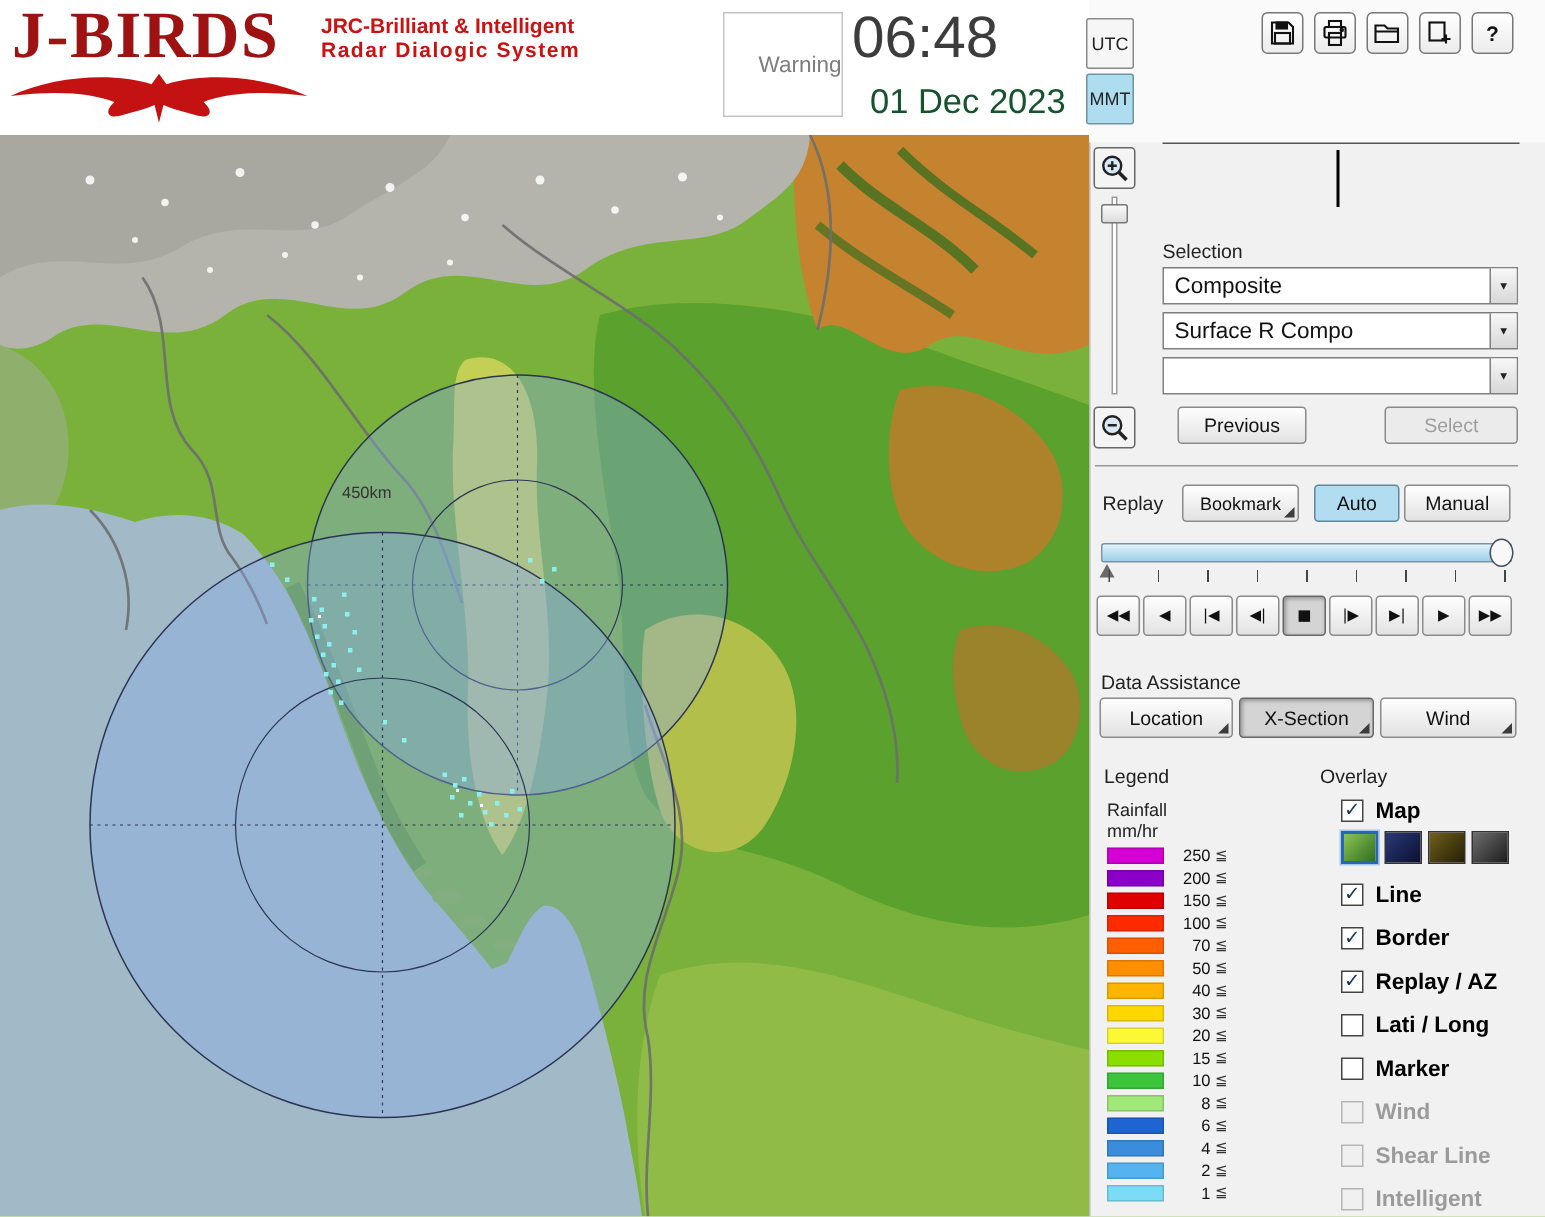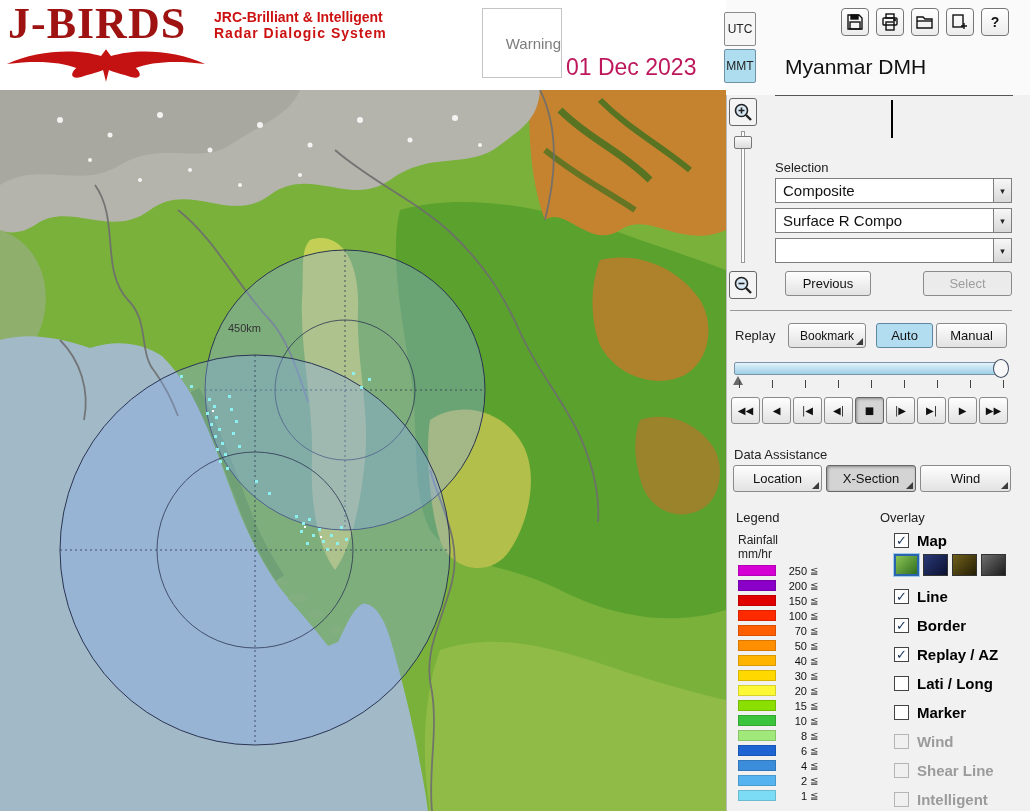--- a/index.html
+++ b/index.html
@@ -7,21 +7,21 @@
   #app { position:relative; width:1030px; height:811px; overflow:hidden; background:#f1f1f1; }
 
   
   #header-left { position:absolute; left:0; top:0; width:726px; height:108px; background:#fff; border-bottom:2px solid #6d28d9; }
   #logo-title { position:absolute; left:8px; top:-2px; font-family:"Liberation Serif", serif; font-weight:bold; font-size:44px; color:#9e1212; letter-spacing:1px; }
   #logo-sub { position:absolute; left:214px; top:9px; width:190px; color:#cc1111; font-weight:bold; font-size:14px; line-height:1.15; }
   #logo-sub .l2 { letter-spacing:1px; }
   #eagle { position:absolute; left:2px; top:46px; }
   #warning-box { position:absolute; left:482px; top:8px; width:80px; height:70px; background:#fff; border:1px solid #c4c4c4; display:flex; align-items:center; justify-content:flex-end; color:#7d7d7d; font-size:15px; }
   #clock-time { position:absolute; left:568px; top:4px; font-size:39px; color:#3c3c3c; }
-  #clock-date { position:absolute; left:566px; top:54px; font-size:23px; color:#be185d; }
+  #clock-date { position:absolute; left:580px; top:54px; font-size:23px; color:#14532d; }
   .tz-btn { position:absolute; left:724px; width:32px; height:34px; border:1px solid #8a8a8a; border-radius:2px; background:#f6f6f6; font-size:12px; color:#222; display:flex; align-items:center; justify-content:center; z-index:5; }
   #tz-utc { top:12px; }
   #tz-mmt { top:49px; background:#aeddef; border-color:#6f93a5; }
 
   #header-right { position:absolute; left:726px; top:0; width:304px; height:95px; background:#fafafa; }
   .tool-btn { position:absolute; top:8px; width:28px; height:28px; border:1px solid #777; border-radius:4px; background:linear-gradient(#ffffff,#ececec); display:flex; align-items:center; justify-content:center; }
   #org-title { position:absolute; left:59px; top:55px; font-size:21px; color:#111; }
 
   
   #map { position:absolute; left:0; top:90px; width:726px; height:721px; }
@@ -88,20 +88,21 @@
       <div class="l1">JRC-Brilliant &amp; Intelligent</div>
       <div class="l2">Radar  Dialogic  System</div>
     </div>
     <svg id="eagle" width="208" height="40" viewBox="0 0 210 40">
       <path fill="#c41212" d="M5 18 C35 4 75 2 100 10 L105 3 L110 10 C135 2 175 4 205 18 C175 14 150 16 135 22 C142 28 140 34 130 31 C120 28 112 26 108 24 L105 36 L102 24 C98 26 90 28 80 31 C70 34 68 28 75 22 C60 16 35 14 5 18 Z"></path>
       <path fill="#c41212" d="M95 10 L105 14 L115 10 L113 18 L105 20 L97 18 Z"></path>
     </svg>
     <div id="warning-box">
       <span>Warning</span>
     </div>
+    <div id="clock-time">06:48</div>
     <div id="clock-date">01 Dec 2023</div>
     <div class="tz-btn" id="tz-utc">UTC</div>
     <div class="tz-btn" id="tz-mmt">MMT</div>
   </div>
 
   <div id="header-right">
     <div class="tool-btn" style="left:115px">
       <svg width="18" height="18" viewBox="0 0 18 18" fill="none" stroke="#111" stroke-width="1.4">
         <path d="M2 2 H13 L16 5 V16 H2 Z"></path>
           <rect x="5" y="2" width="7" height="4" fill="#111"></rect>
@@ -126,21 +127,20 @@
       <svg width="18" height="18" viewBox="0 0 18 18" fill="none" stroke="#111" stroke-width="1.4">
         <rect x="2" y="2" width="10" height="12"></rect>
           <path d="M13 10 V16 M10 13 H16"></path>
       </svg>
     </div>
     <div class="tool-btn" style="left:255px">
       <svg width="18" height="18" viewBox="0 0 18 18">
         <text x="9" y="14" text-anchor="middle" font-size="14" font-weight="bold" fill="#111">?</text>
       </svg>
     </div>
-    <div id="org-title">Myanmar DMH</div>
   </div>
 
   <div id="map">
     <svg width="726" height="721" viewBox="0 0 726 721">
       <rect width="726" height="721" fill="#79b13b"></rect>
       <path d="M400,120 C470,100 560,120 640,150 C700,170 726,180 726,180 L726,520 C660,540 600,520 560,500 C500,470 460,480 430,440 C410,400 420,340 410,280 C400,220 390,160 400,120 Z" fill="#5aa12d"></path>
       <path d="M310,150 C340,140 360,170 358,220 C356,270 370,320 365,370 C360,420 350,460 335,480 C320,460 310,420 312,370 C314,320 300,260 302,210 C304,180 300,160 310,150 Z" fill="#c3d055"></path>
       <path d="M430,330 C460,310 500,320 520,350 C540,380 530,430 510,460 C490,490 450,480 440,450 C430,420 425,360 430,330 Z" fill="#b3bf4b"></path>
       <path d="M440,560 C500,540 560,560 620,580 C680,600 726,610 726,610 L726,721 L430,721 C420,660 425,600 440,560 Z" fill="#8fbb46"></path>
       <path d="M530,0 L726,0 L726,140 C680,160 650,120 620,140 C590,160 565,115 545,130 C530,90 528,40 530,0 Z" fill="#c5832f"></path>

